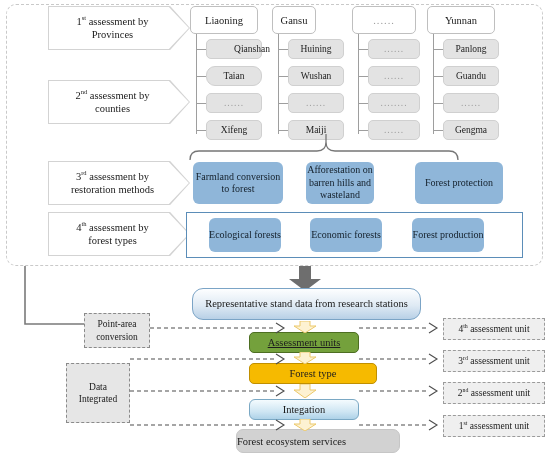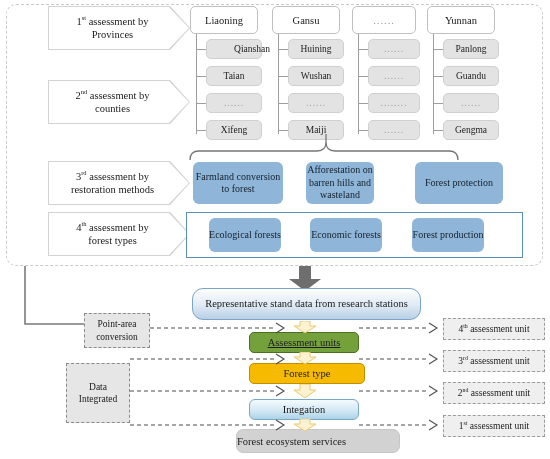--- a/index.html
+++ b/index.html
@@ -102,31 +102,31 @@
     <span>Liaoning</span>
   </div>
 <div class="abs connv" style="left:196px;top:34px;height:100px;"></div>
 <div class="abs connh" style="left:196px;top:49px;width:10px;"></div>
 <div class="abs connh" style="left:196px;top:76px;width:10px;"></div>
 <div class="abs connh" style="left:196px;top:103px;width:10px;"></div>
 <div class="abs connh" style="left:196px;top:130px;width:10px;"></div>
 <div class="abs cnty" style="left:206px;top:39px;width:56px;padding-left:36px;">
     <span>Qianshan</span>
   </div>
-<div class="abs cnty" style="left:206px;top:66px;width:56px;">
+<div class="abs cnty" style="left:206px;top:66px;width:56px;border-radius:9px;">
     <span>Taian</span>
   </div>
 <div class="abs cnty dots" style="left:206px;top:93px;width:56px;">
     <span>......</span>
   </div>
 <div class="abs cnty" style="left:206px;top:120px;width:56px;">
     <span>Xifeng</span>
   </div>
 
-<div class="abs prov" style="left:272px;top:6px;width:68px;">
+<div class="abs prov" style="left:272px;top:6px;width:44px;">
     <span>Gansu</span>
   </div>
 <div class="abs connv" style="left:278px;top:34px;height:100px;"></div>
 <div class="abs connh" style="left:278px;top:49px;width:10px;"></div>
 <div class="abs connh" style="left:278px;top:76px;width:10px;"></div>
 <div class="abs connh" style="left:278px;top:103px;width:10px;"></div>
 <div class="abs connh" style="left:278px;top:130px;width:10px;"></div>
 <div class="abs cnty" style="left:288px;top:39px;width:56px;">
     <span>Huining</span>
   </div>
@@ -224,21 +224,21 @@
 <div class="abs dashbox" style="left:84px;top:313px;width:66px;height:35px;">
   <span><span>Point-area</span><br><span>conversion</span></span>
 </div>
 <div class="abs dashbox" style="left:66px;top:363px;width:64px;height:60px;">
   <span><span>Data</span><br><span>Integrated</span></span>
 </div>
 
 <div class="abs green" style="left:249px;top:332px;width:110px;height:21px;">
     <span>Assessment units</span>
   </div>
-<div class="abs gold" style="left:249px;top:363px;width:116px;height:21px;">
+<div class="abs gold" style="left:249px;top:363px;width:128px;height:21px;">
     <span>Forest type</span>
   </div>
 <div class="abs integ" style="left:249px;top:399px;width:110px;height:21px;">
     <span>Integation</span>
   </div>
 <div class="abs svcs" style="left:236px;top:429px;width:164px;height:24px;">
     <span>Forest ecosystem services</span>
   </div>
 
 <svg class="abs" style="left:294px;top:321px;width:22px;height:12px;">

